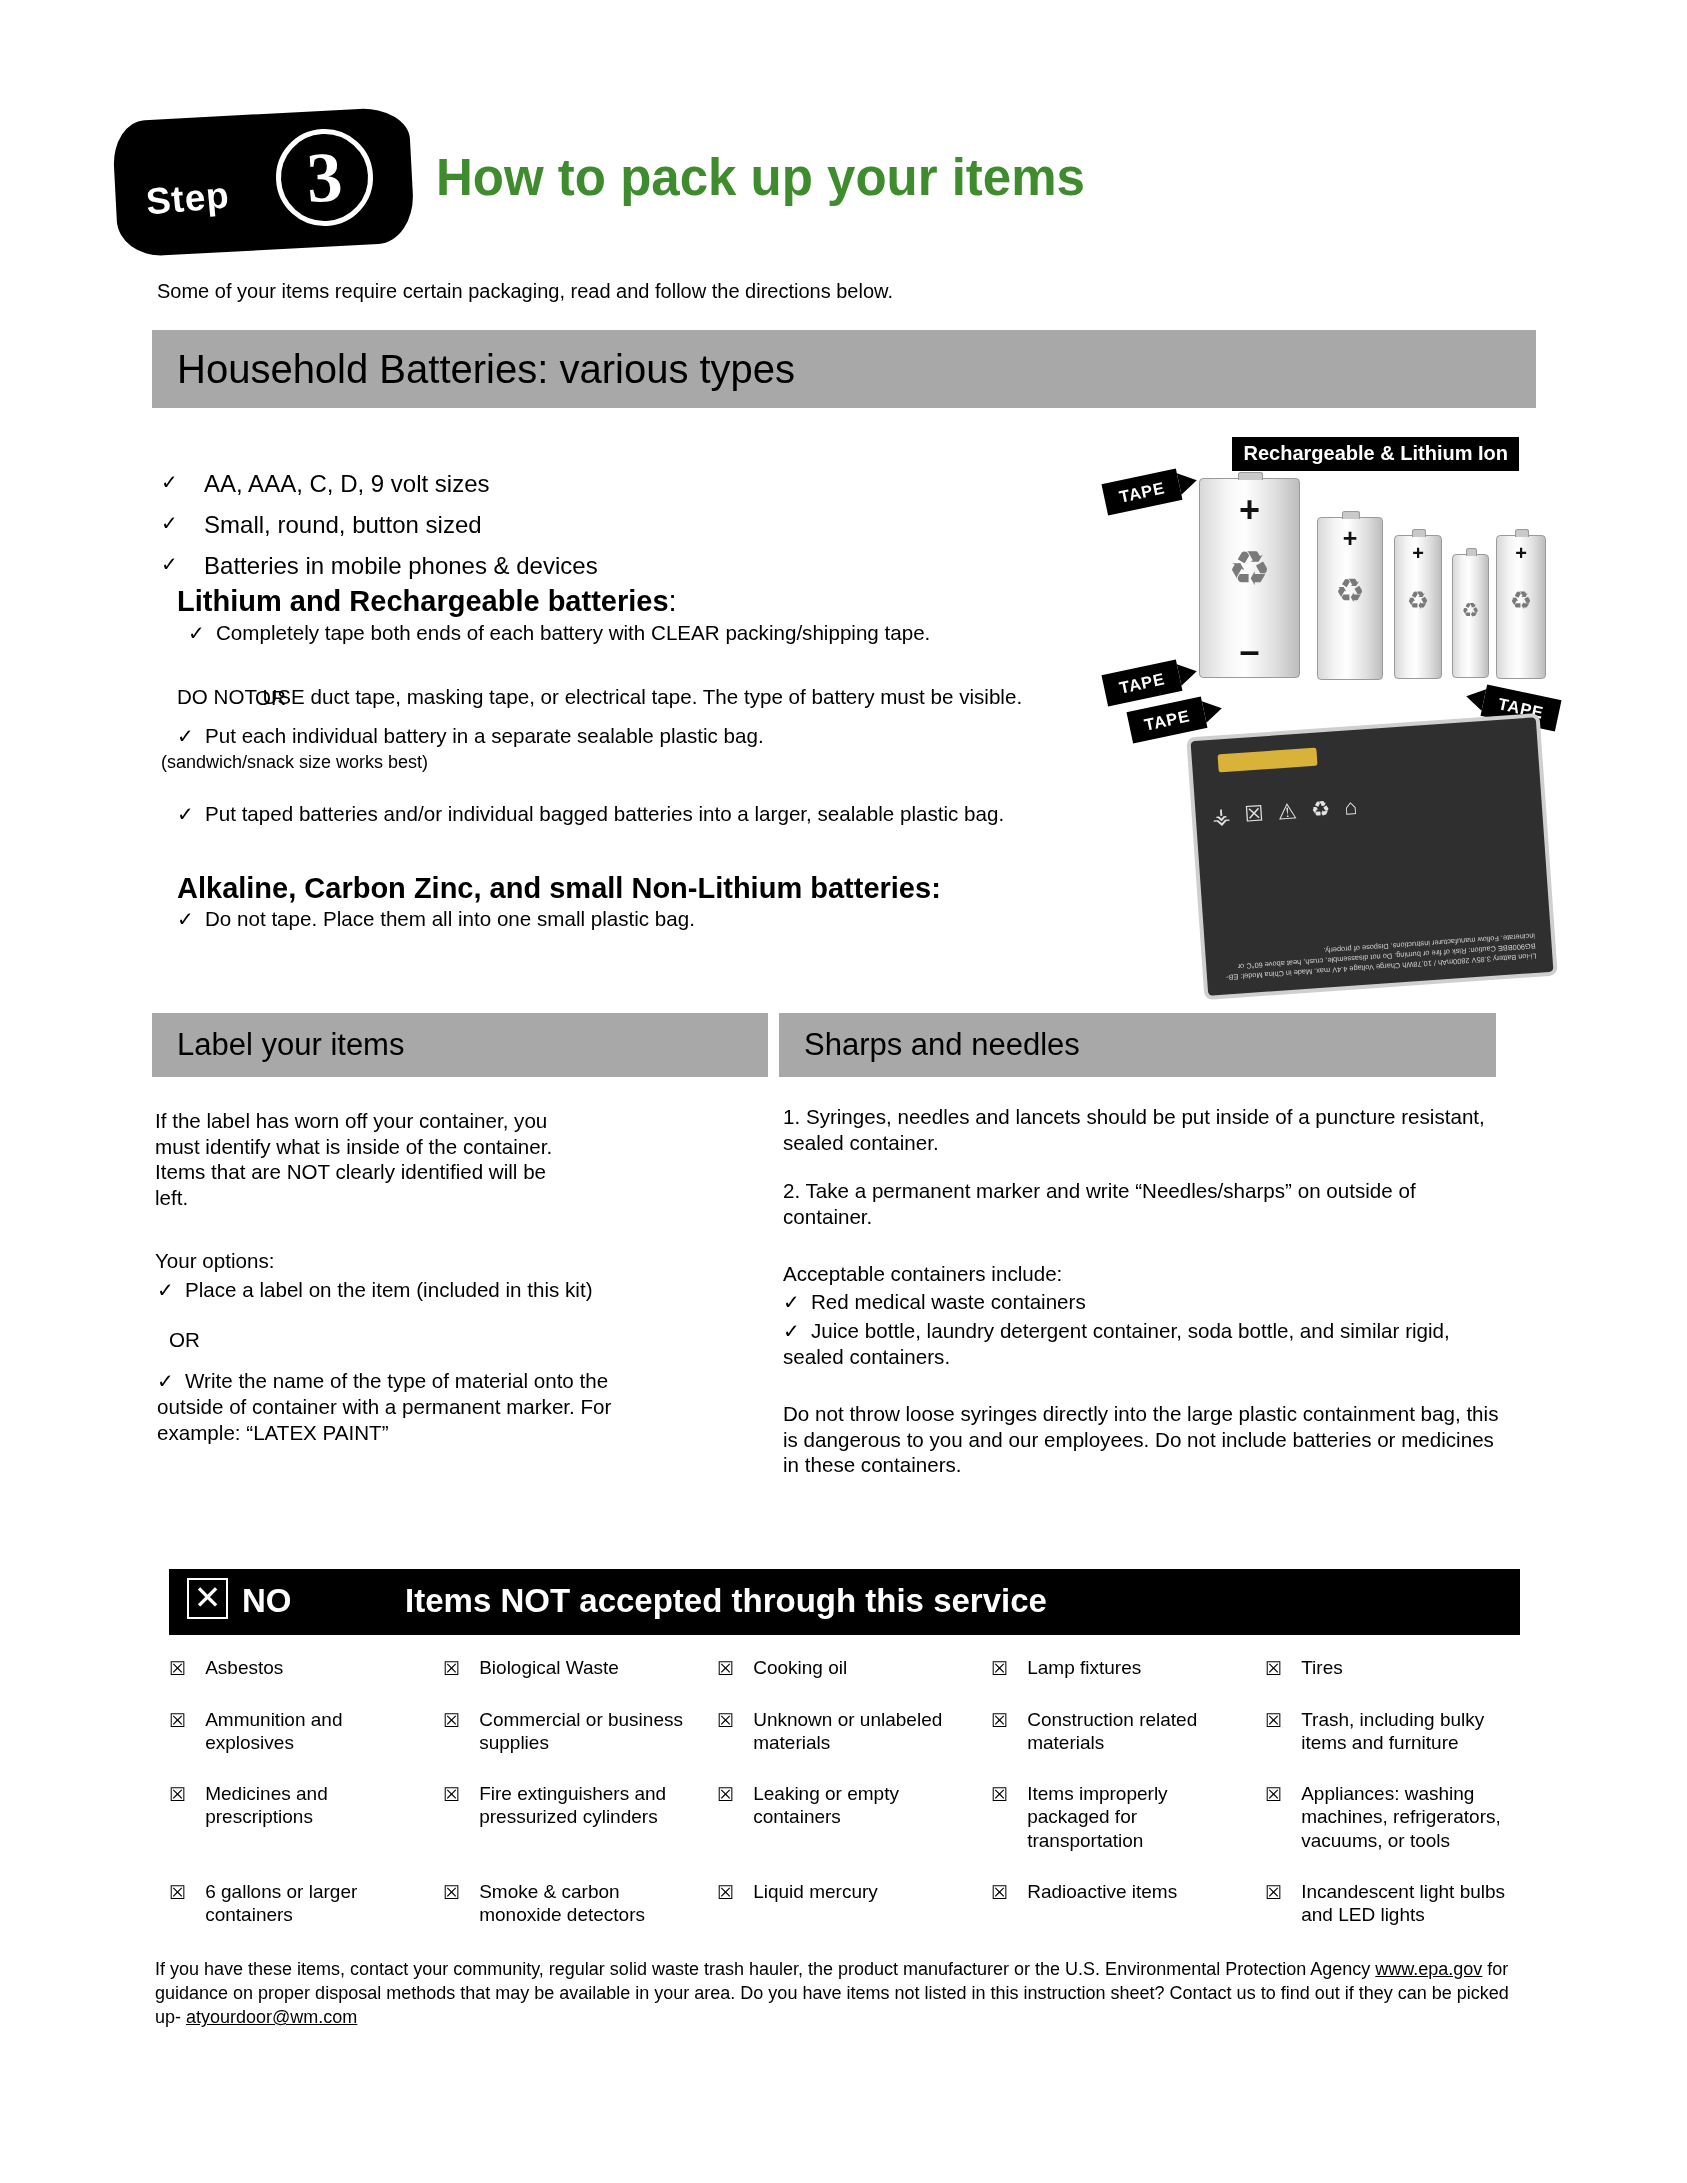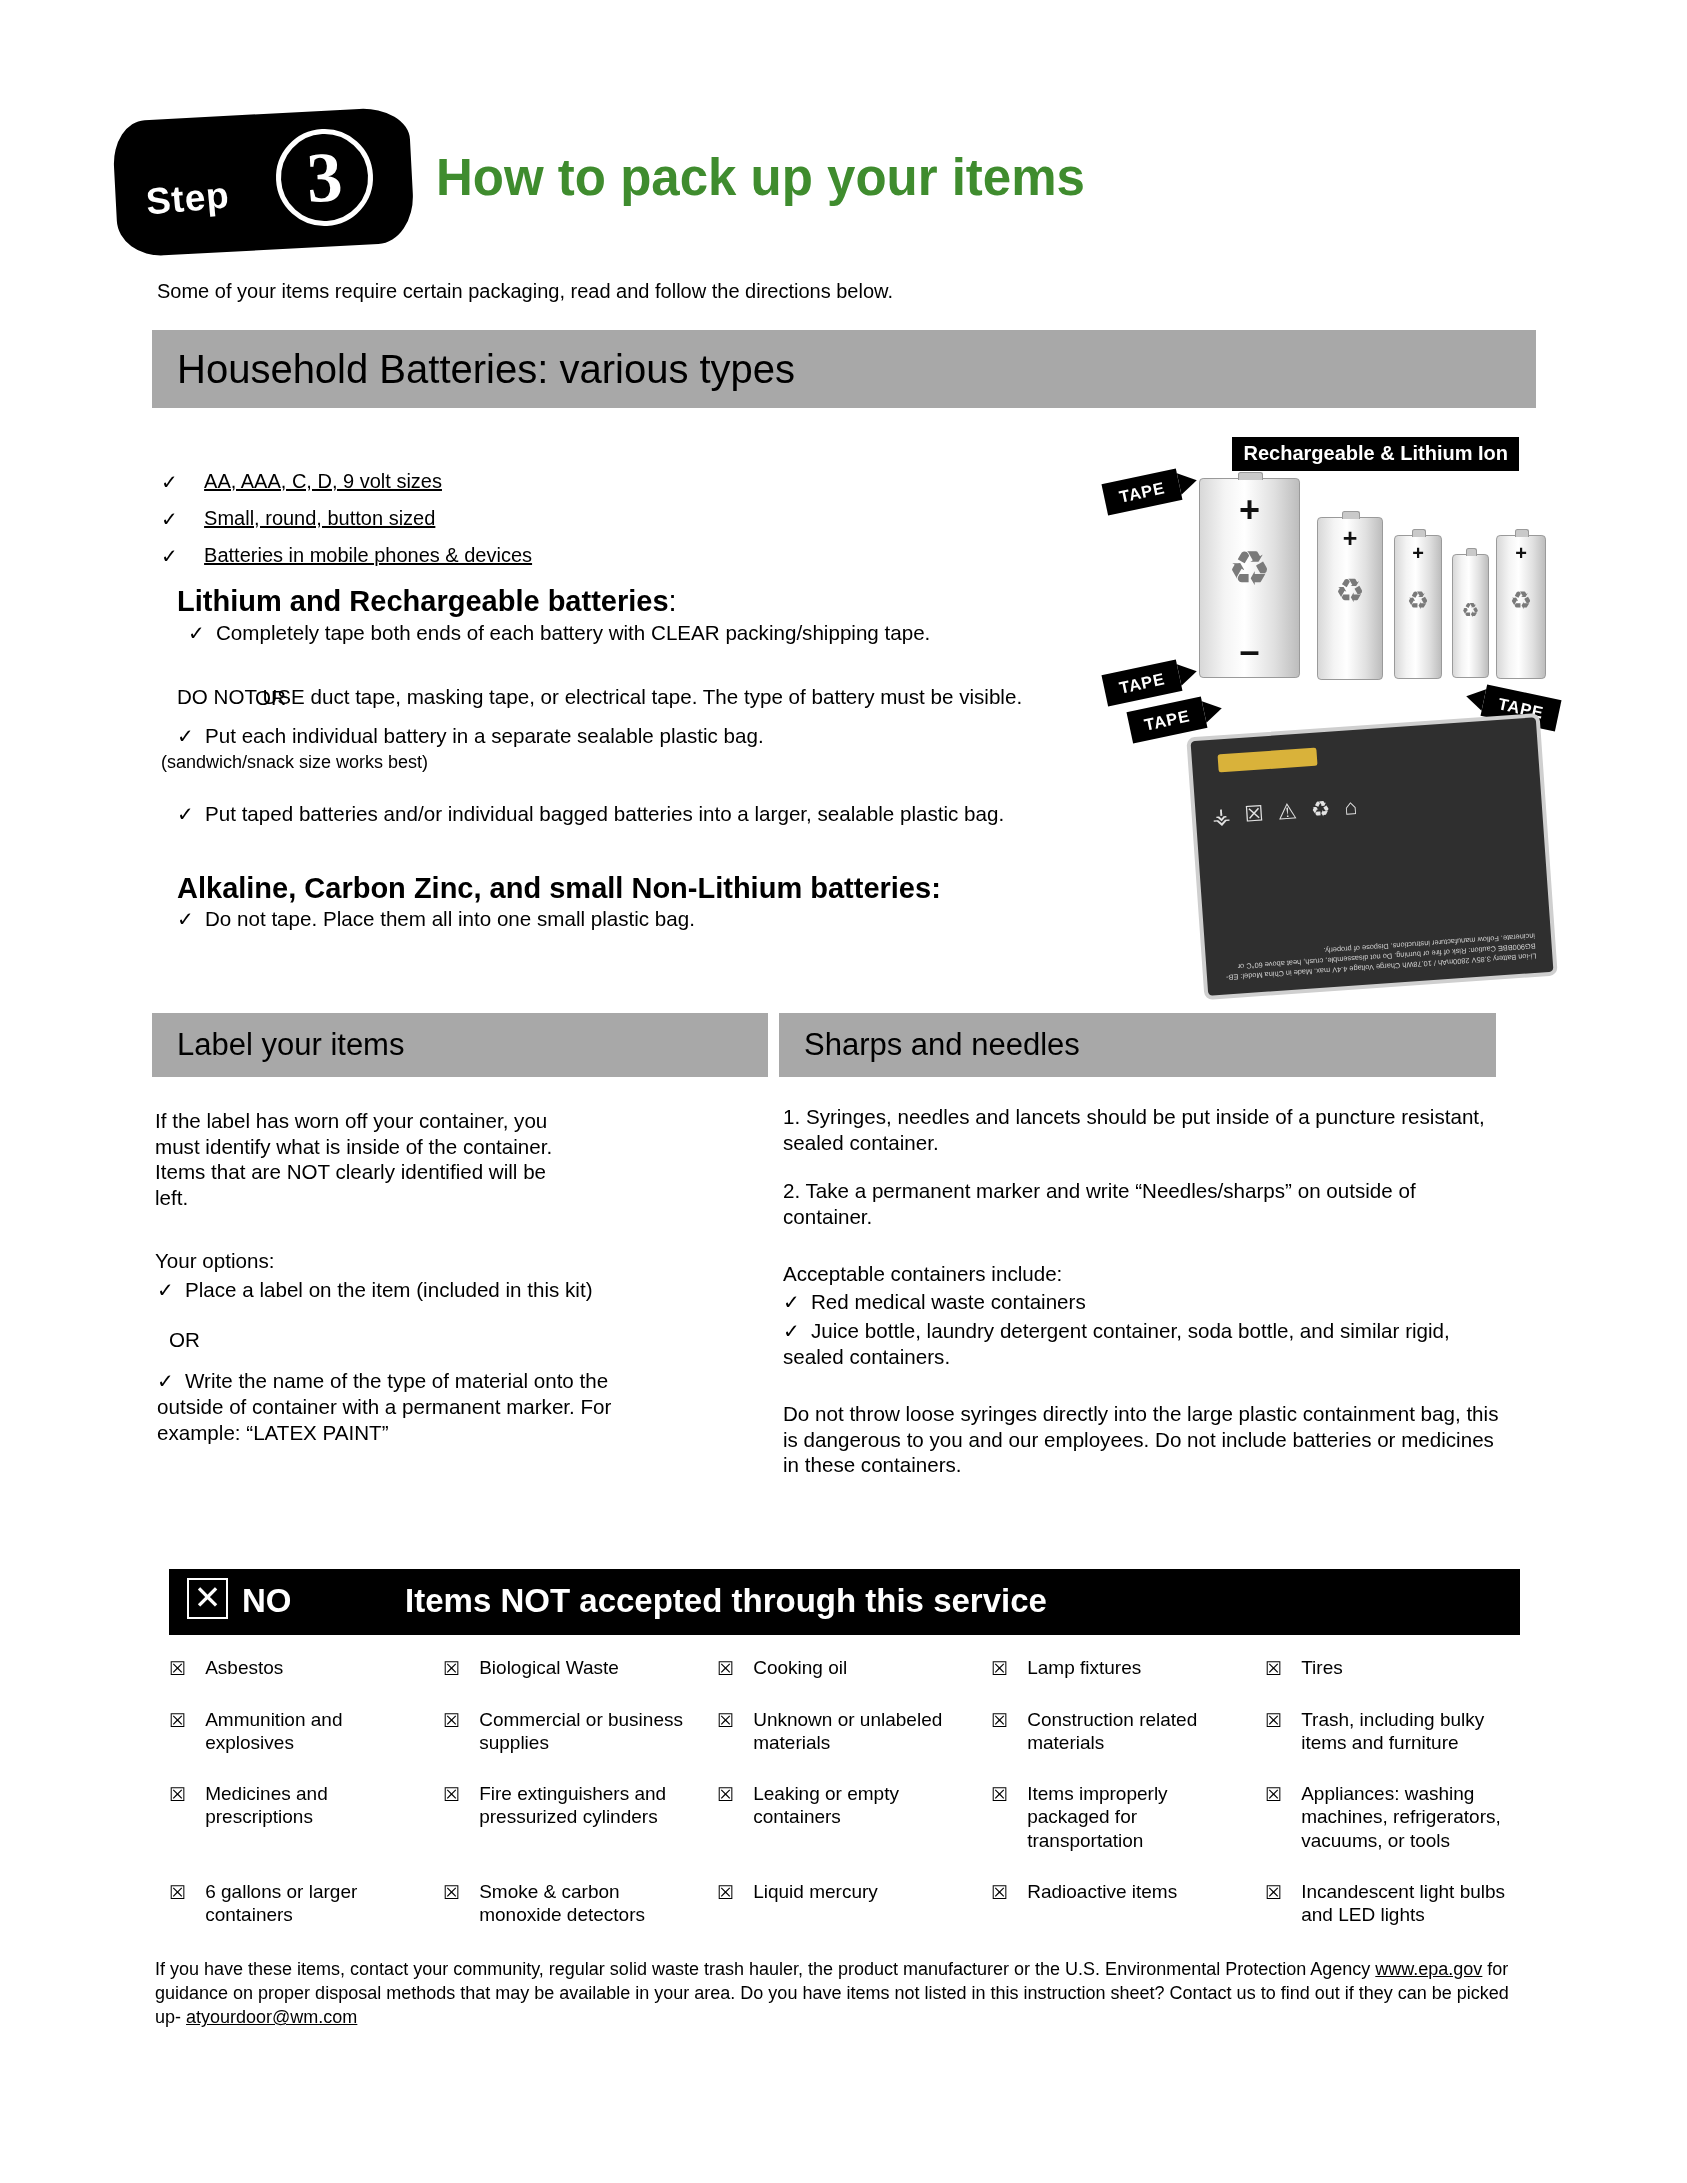--- a/index.html
+++ b/index.html
@@ -122,21 +122,21 @@
     align-items: flex-start;
     margin-bottom: 8.2px;
     font-size: 20px;
   }
   .check {
     width: 28px;
     display: inline-block;
     font-size: 20px;
     flex: 0 0 28px;
   }
-  .bullet-text { font-size: 20px; text-decoration: underline; }
+  .bullet-text { font-size: 24px; }
 
   #battery-bullets { left: 157px; top: 470px; width: 741px; }
   #battery-bullets .bullet-row { margin-bottom: 13px; }
   #battery-bullets .check { margin-left: 4.1px; }
   #battery-bullets .bullet-text { margin-left: 15px; }
 
   .sub-head {
     position: absolute;
     font-size: 29px;
     font-weight: bold;

